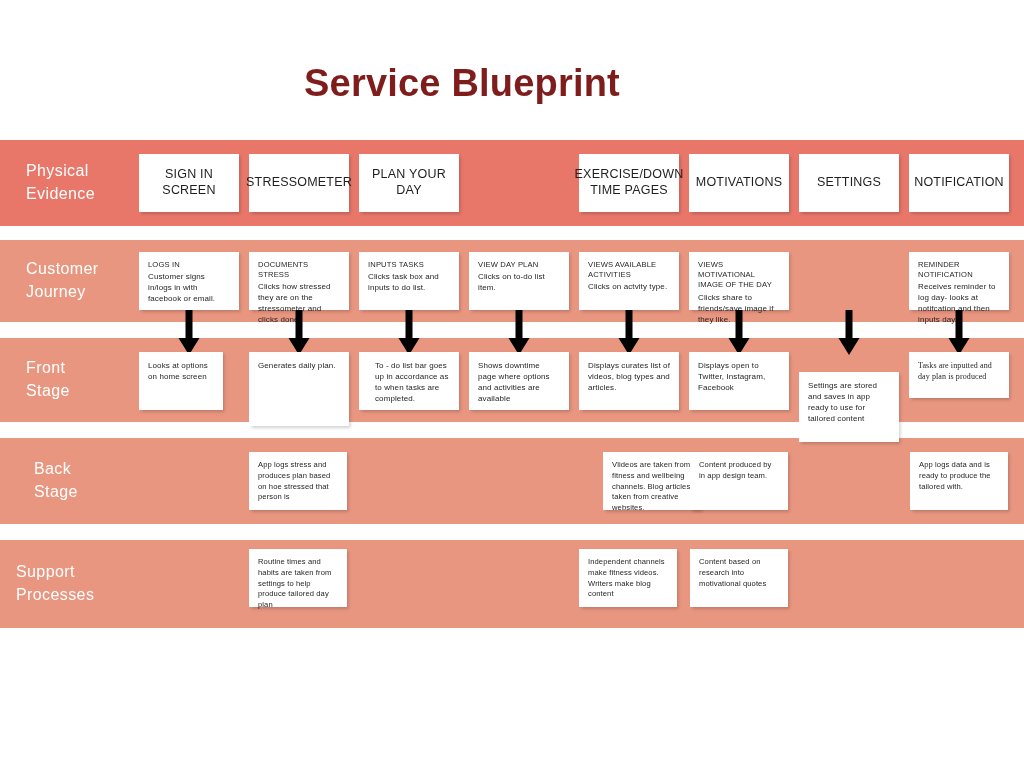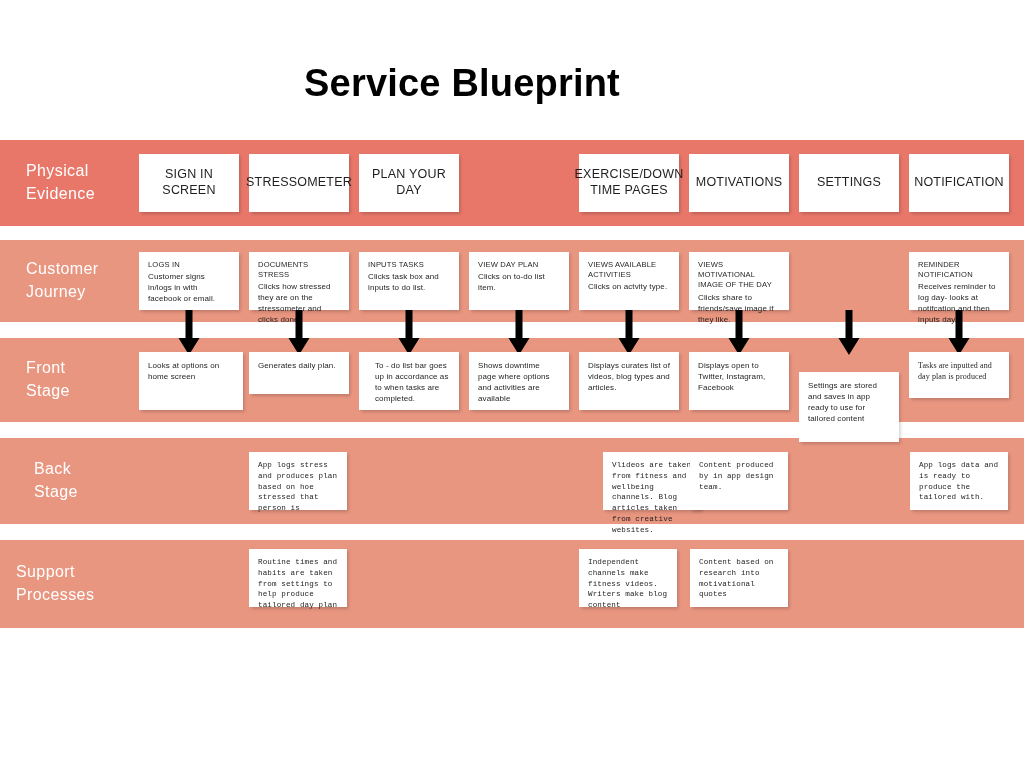--- a/index.html
+++ b/index.html
@@ -21,21 +21,21 @@
 
   
   #page-title {
     position: absolute;
     top: 62px;
     left: 0;
     width: 924px;
     text-align: center;
     font-size: 38px;
     font-weight: bold;
-    color: #000000;
+    color: #7f1d1d;
     letter-spacing: 0.2px;
   }
 
   
   .row-band {
     position: absolute;
     left: 0;
     width: 1024px;
   }
 
@@ -93,21 +93,20 @@
     color: #1f1f1f;
     line-height: 1.38;
     letter-spacing: 0.1px;
   }
 
   .card-text-sm {
     font-size: 7.6px;
     color: #1f1f1f;
     line-height: 1.42;
     letter-spacing: 0.1px;
-    font-family: Liberation Mono, monospace;
   }
 
   
   .arrow {
     position: absolute;
     width: 30px;
     height: 46px;
     overflow: visible;
   }
   .arrow svg { display: block; }
@@ -217,24 +216,24 @@
     <svg width="30" height="46" viewBox="0 0 30 46">
         <path d="M11.5 0 h7 v28 h7 L15 45 4.5 28 h7 z" fill="#000000"></path>
       </svg>
   </div>
   <div class="arrow" style="left:944px; top:310px;">
     <svg width="30" height="46" viewBox="0 0 30 46">
         <path d="M11.5 0 h7 v28 h7 L15 45 4.5 28 h7 z" fill="#000000"></path>
       </svg>
   </div>
 
-  <div class="card card-body" style="left:139px; top:352px; width:104px; height:58px;">
+  <div class="card card-body" style="left:139px; top:352px; width:84px; height:58px;">
     <div class="card-text">Looks at options on home screen</div>
   </div>
-  <div class="card card-body" style="left:249px; top:352px; width:100px; height:42px;">
+  <div class="card card-body" style="left:249px; top:352px; width:100px; height:74px;">
     <div class="card-text">Generates daily plan.</div>
   </div>
   <div class="card card-body" style="left:359px; top:352px; width:100px; height:58px;padding-left:16px;">
     <div class="card-text">To - do list bar goes up in accordance as to when tasks are completed.</div>
   </div>
   <div class="card card-body" style="left:469px; top:352px; width:100px; height:58px;">
     <div class="card-text">Shows downtime page where options and activities are available</div>
   </div>
   <div class="card card-body" style="left:579px; top:352px; width:100px; height:58px;">
     <div class="card-text">Displays curates list of videos, blog types and articles.</div>

